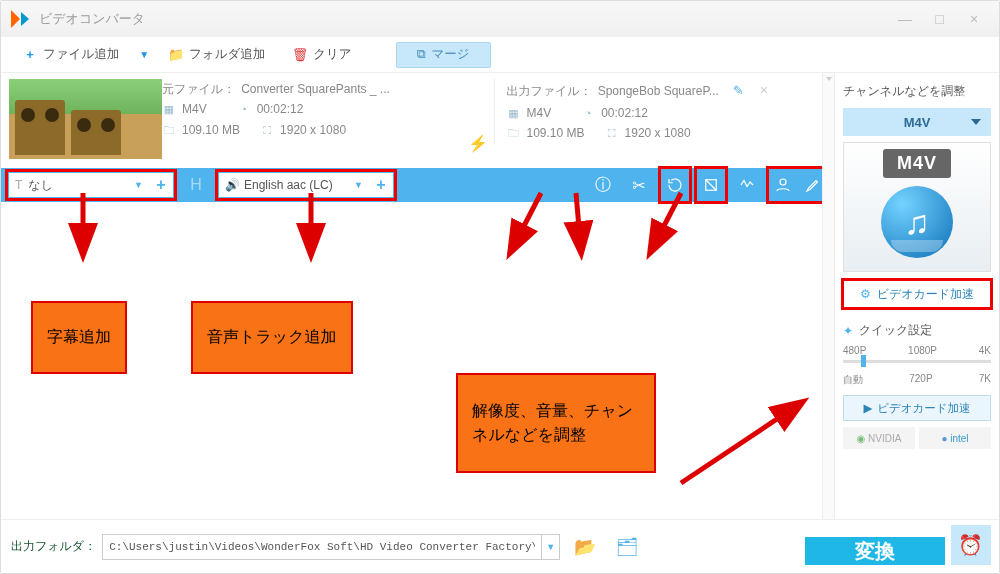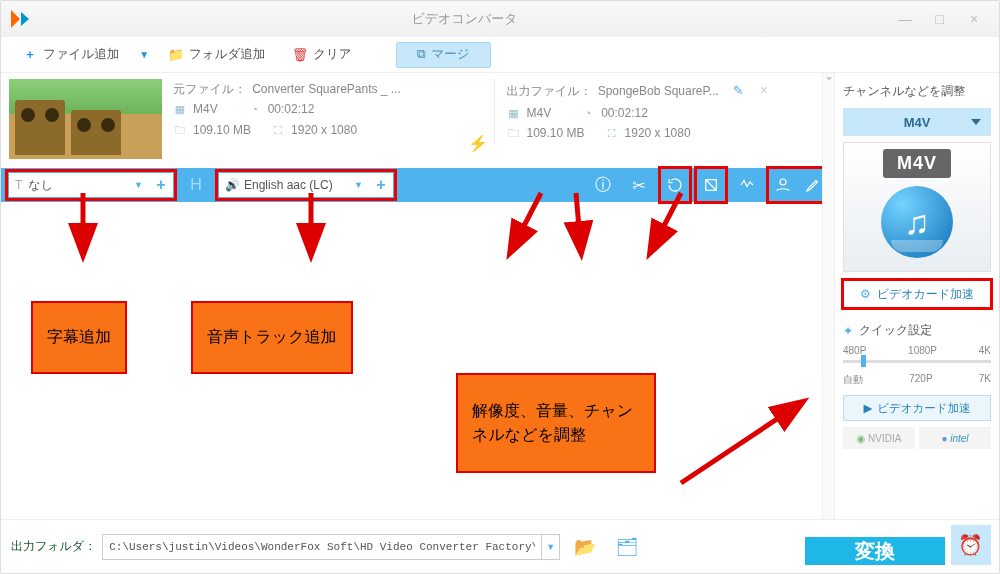--- a/index.html
+++ b/index.html
@@ -2,41 +2,41 @@
 <html><head>
 <meta charset="utf-8">
 <style>
   * { box-sizing: border-box; margin: 0; padding: 0; font-family: "Meiryo", "MS PGothic", sans-serif; }
   body { background: #fafafa; width: 1000px; height: 574px; overflow: hidden; position: relative; }
   .window { width: 1000px; height: 574px; background: #fff; border: 1px solid #ddd; position: relative; border-radius: 2px; }
   .titlebar { height: 36px; display: flex; align-items: center; padding: 0 10px; color: #888; background: linear-gradient(#f8f8f8,#f0f0f0); }
   .logo { width: 18px; height: 18px; margin-right: 10px; position: relative; }
   .logo:before { content:""; position:absolute; left:0; top:0; border-left:9px solid #f60; border-top:9px solid transparent; border-bottom:9px solid transparent; }
   .logo:after { content:""; position:absolute; right:0; top:2px; border-left:8px solid #09c; border-top:7px solid transparent; border-bottom:7px solid transparent; }
-  .title-text { flex:1; font-size: 13px; color:#999;text-align:center; }
+  .title-text { flex:1; font-size: 13px; color:#999; }
   .win-btns span { display:inline-block; width:30px; text-align:center; color:#bbb; font-size:14px; cursor:pointer; }
   .toolbar { height: 36px; display:flex; align-items:center; padding:0 8px; border-bottom:1px solid #eee; background:#fff; }
   .tbtn { display:flex; align-items:center; padding:0 14px; height:28px; font-size:12.5px; color:#555; cursor:pointer; }
   .tbtn .ic { width:14px; height:14px; margin-right:6px; display:inline-flex; align-items:center; justify-content:center; font-size:13px; }
   .plus-blue { color:#1c97e8; font-weight:bold; font-size:16px; }
   .caret { color:#1c97e8; font-size:10px; padding:0 6px; cursor:pointer; }
   .merge-btn { background:#c7e8fa; border:1px solid #a9d7f0; border-radius:2px; height:26px; display:flex; align-items:center; padding:0 20px; color:#4a8fb9; font-size:12.5px; margin-left:30px; cursor:pointer; }
 
   .main { display:flex; height: calc(100% - 36px - 36px - 54px); }
   .content { flex:1; position:relative; overflow:hidden; min-width:0; }
   .side { width:165px; border-left:1px solid #eee; padding:10px 8px; position:relative; background:#fff; }
 
   .file-row { display:flex; padding:6px 8px 0 8px; height:92px; }
   .thumb { width:153px; height:80px; background:#111; position:relative; overflow:hidden; }
   .thumb-sky { background:linear-gradient(#8ccf7a,#6db35a); height:35px; }
   .thumb-sand { background:#c9a05a; height:45px; display:flex; gap:6px; align-items:flex-end; padding:0 6px 4px; }
   .bld { background:#8c6a2a; width:50px; height:55px; margin-top:-20px; position:relative; border-radius:3px 3px 0 0; }
   .bld:before, .bld:after { content:""; position:absolute; width:14px; height:14px; background:#3a2a0e; border-radius:50%; top:8px; }
   .bld:before { left:6px; } .bld:after { right:6px; }
-  .info { flex:1; padding:0 11px; position:relative; }
+  .info { flex:1; padding:0 0; position:relative; }
   .info-split { display:flex; gap:8px; }
   .info-col { flex:1; font-family: "Courier New", monospace; font-size:12px; color:#888; line-height:1.7; }
   .info-line { display:flex; align-items:center; gap:6px; white-space:nowrap; overflow:hidden; }
   .iicon { width:14px; height:14px; display:inline-flex; align-items:center; justify-content:center; color:#9bc; font-size:11px; }
   .lightning { position:absolute; left:50%; top:55px; margin-left:-26px; color:#f90; font-size:16px; }
   .divider-v { width:1px; background:#eee; margin:0 4px; }
   .pencil { color:#4fb3ed; font-size:13px; cursor:pointer; margin-left:8px; }
   .close-x { color:#ccc; font-size:14px; cursor:pointer; margin-left:10px; }
 
   .editbar { height:34px; background:#4fb3ed; display:flex; align-items:center; padding:0 6px; gap:6px; position:relative; margin-top:3px; }
@@ -294,21 +294,21 @@
           <span>720P</span>
           <span>7K</span>
         </div>
       </div>
       <div class="gpu-btn">
         <span>▶</span>
         <span>ビデオカード加速</span>
       </div>
       <div class="vendor-row">
         <div class="vendor"><span style="color:#7b7">◉</span>&nbsp;<span>NVIDIA</span></div>
-        <div class="vendor"><span style="color:#59d">●</span>&nbsp;<span style="color:#39c;font-style:italic">intel</span></div>
+        <div class="vendor"><span style="color:#59d">●</span>&nbsp;<span style="color:#39c;">intel</span></div>
       </div>
     </div>
   </div>
 
   <div class="footer">
     <span class="out-label">出力フォルダ：</span>
     <input class="out-input" value="C:\Users\justin\Videos\WonderFox Soft\HD Video Converter Factory\OutputVideo\" style="">
     <div class="out-caret">▼</div>
     <div class="foot-ic">📂</div>
     <div class="foot-ic">🗂</div>

